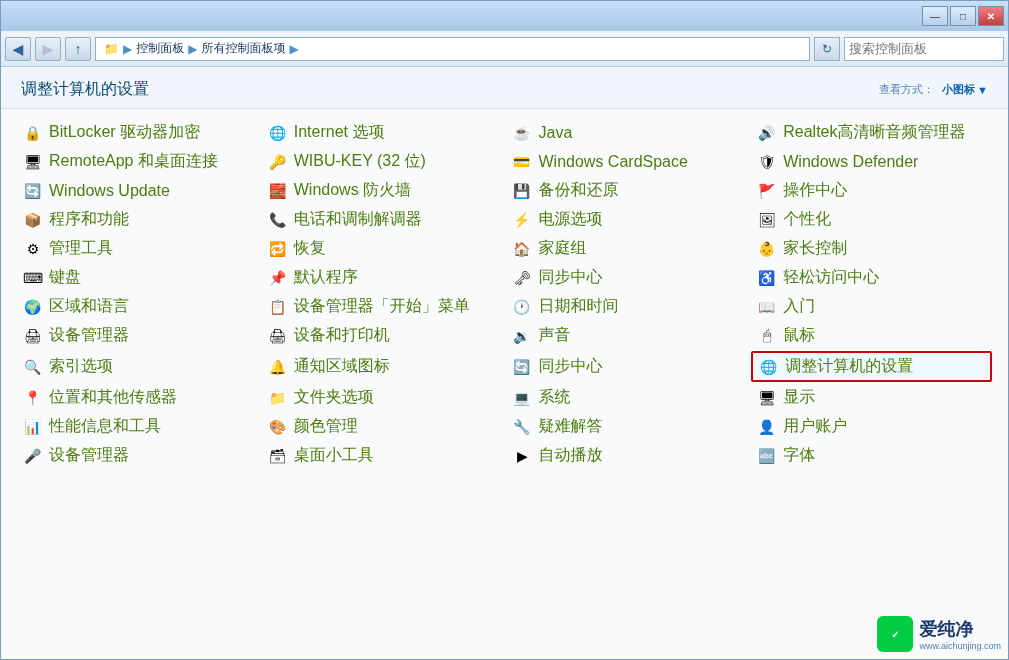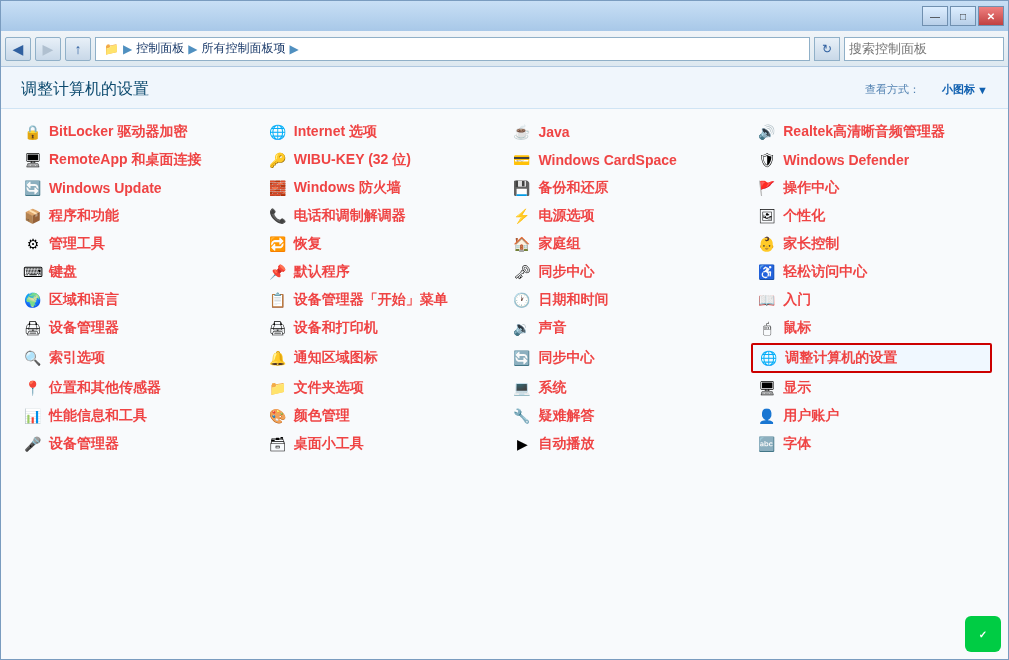--- a/index.html
+++ b/index.html
@@ -151,21 +151,21 @@
     .content-title {
       font-size: 16px;
       font-weight: normal;
       color: #0c4a6e;
     }
     .view-options {
       font-size: 11px;
       color: #5080b0;
       display: flex;
       align-items: center;
-      gap: 22px;
+      gap: 8px;
     }
     .view-label {
       color: #5080b0;
     }
     .view-btn {
       color: #1060b0;
       text-decoration: none;
       cursor: pointer;
       display: flex;
       align-items: center;
@@ -197,24 +197,23 @@
     .item-icon {
       width: 20px;
       height: 20px;
       flex-shrink: 0;
       display: flex;
       align-items: center;
       justify-content: center;
       font-size: 14px;
     }
     .item-label {
-      font-size: 14px;
-      color: #ef4444;
+      font-size: 16px;
+      color: #4d7c0f;
       white-space: nowrap;
-      font-weight: bold;
     }
 
     
     .watermark {
       position: fixed;
       bottom: 8px;
       right: 8px;
       display: flex;
       align-items: center;
       gap: 6px;
@@ -483,13 +482,17 @@
       </div>
   </div>
 </div>
 
 <div class="watermark">
   <div>
     <div class="watermark-logo">
       <span style="font-size:10px; color:white; font-weight:bold;">✓</span>
     </div>
   </div>
+  <div>
+    <div class="watermark-text">爱纯净</div>
+    <div class="watermark-sub">www.aichunjing.com</div>
+  </div>
 </div>
 
 </body></html>

